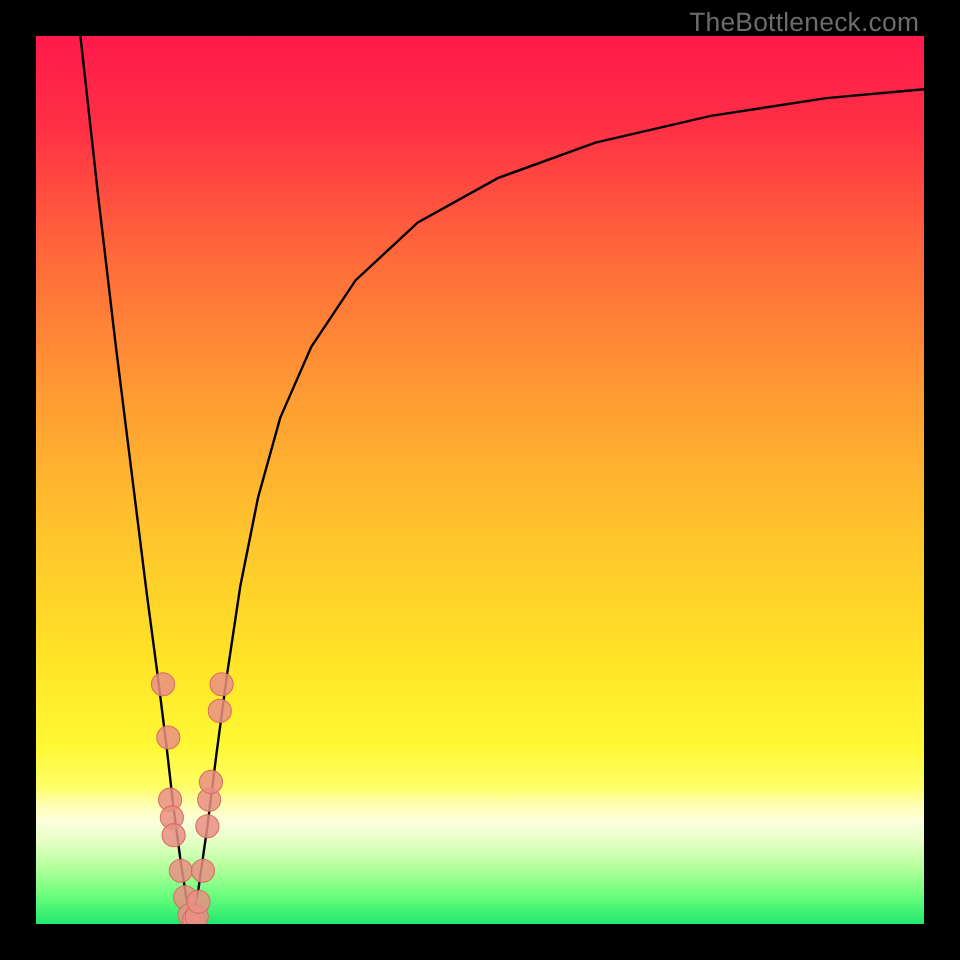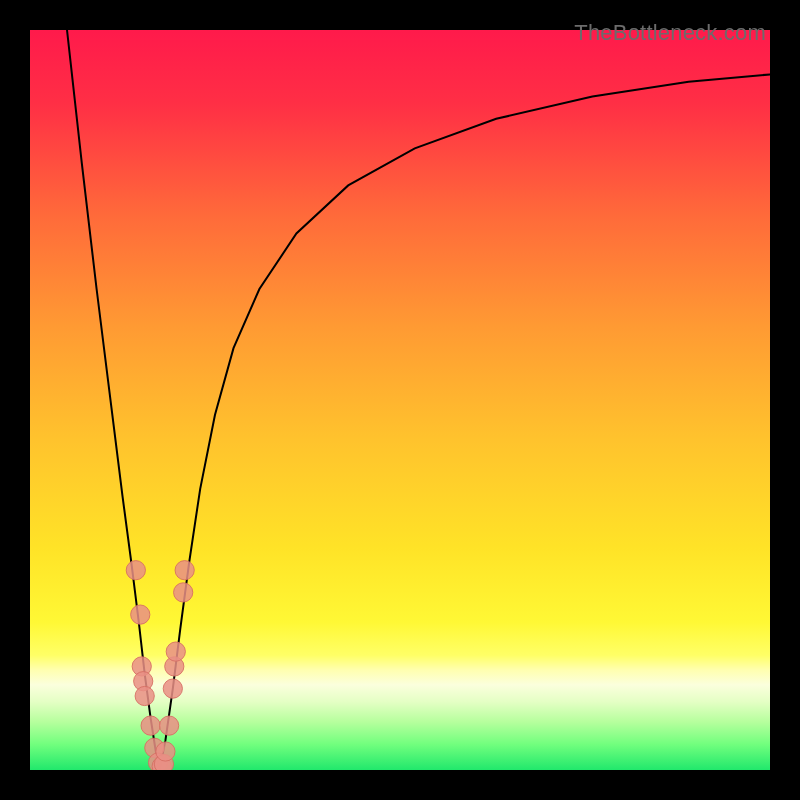--- a/index.html
+++ b/index.html
@@ -36,21 +36,20 @@
   }
   .watermark {
     position: absolute;
     top: 6px;
     right: 34px;
     color: #6c6c6c;
     font-size: 22px;
     font-weight: 500;
     letter-spacing: 0.2px;
     user-select: none;
-    margin-top: 14px;
   }
   svg.curve-layer {
     position: absolute;
     left: 0;
     top: 0;
     width: 100%;
     height: 100%;
   }
 </style>
 </head>

